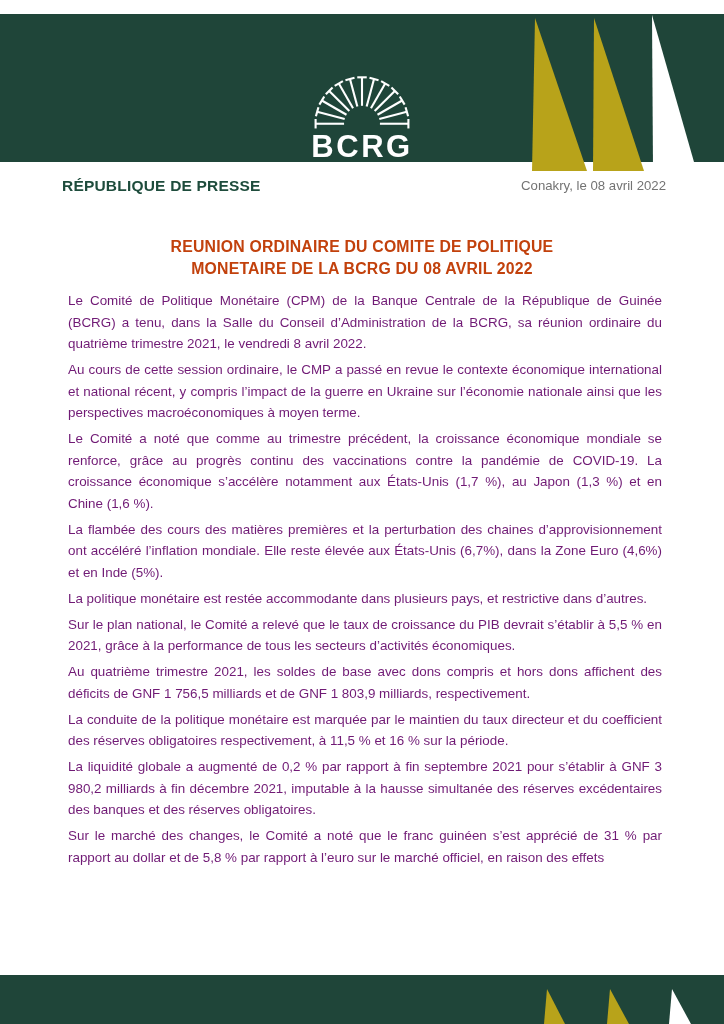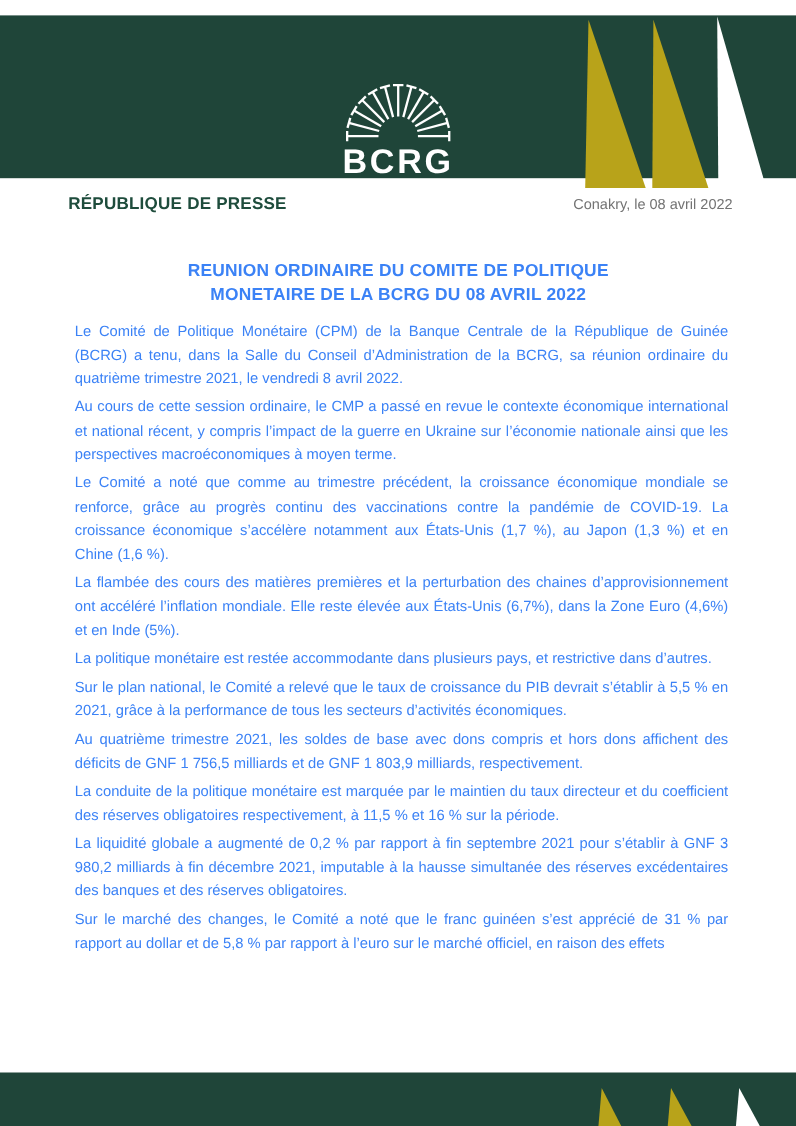--- a/index.html
+++ b/index.html
@@ -38,27 +38,27 @@
   }
   .kicker{
     color:#1e4c3c;font-weight:bold;font-size:15.5px;letter-spacing:0.2px;
   }
   .dateline{
     color:#737373;font-size:13.2px;padding-top:1px;
   }
   
   .doc-title{
     position:absolute;left:65px;top:236px;width:594px;
-    text-align:center;color:#3b82f6;font-weight:bold;
+    text-align:center;color:#c2410c;font-weight:bold;
     font-size:15.8px;line-height:21.5px;letter-spacing:0.2px;
   }
   
   .body-text{
     position:absolute;left:68px;top:290px;width:594px;
-    color:#3b82f6;font-size:13.4px;line-height:21.5px;
+    color:#701a75;font-size:13.4px;line-height:21.5px;
     text-align:justify;
   }
   .body-text p{margin:0 0 4.5px 0;}
   
   .band-bottom{
     position:absolute;left:0;top:975px;width:724px;height:49px;
     background:#1f4539;
   }
 </style>
 </head>

